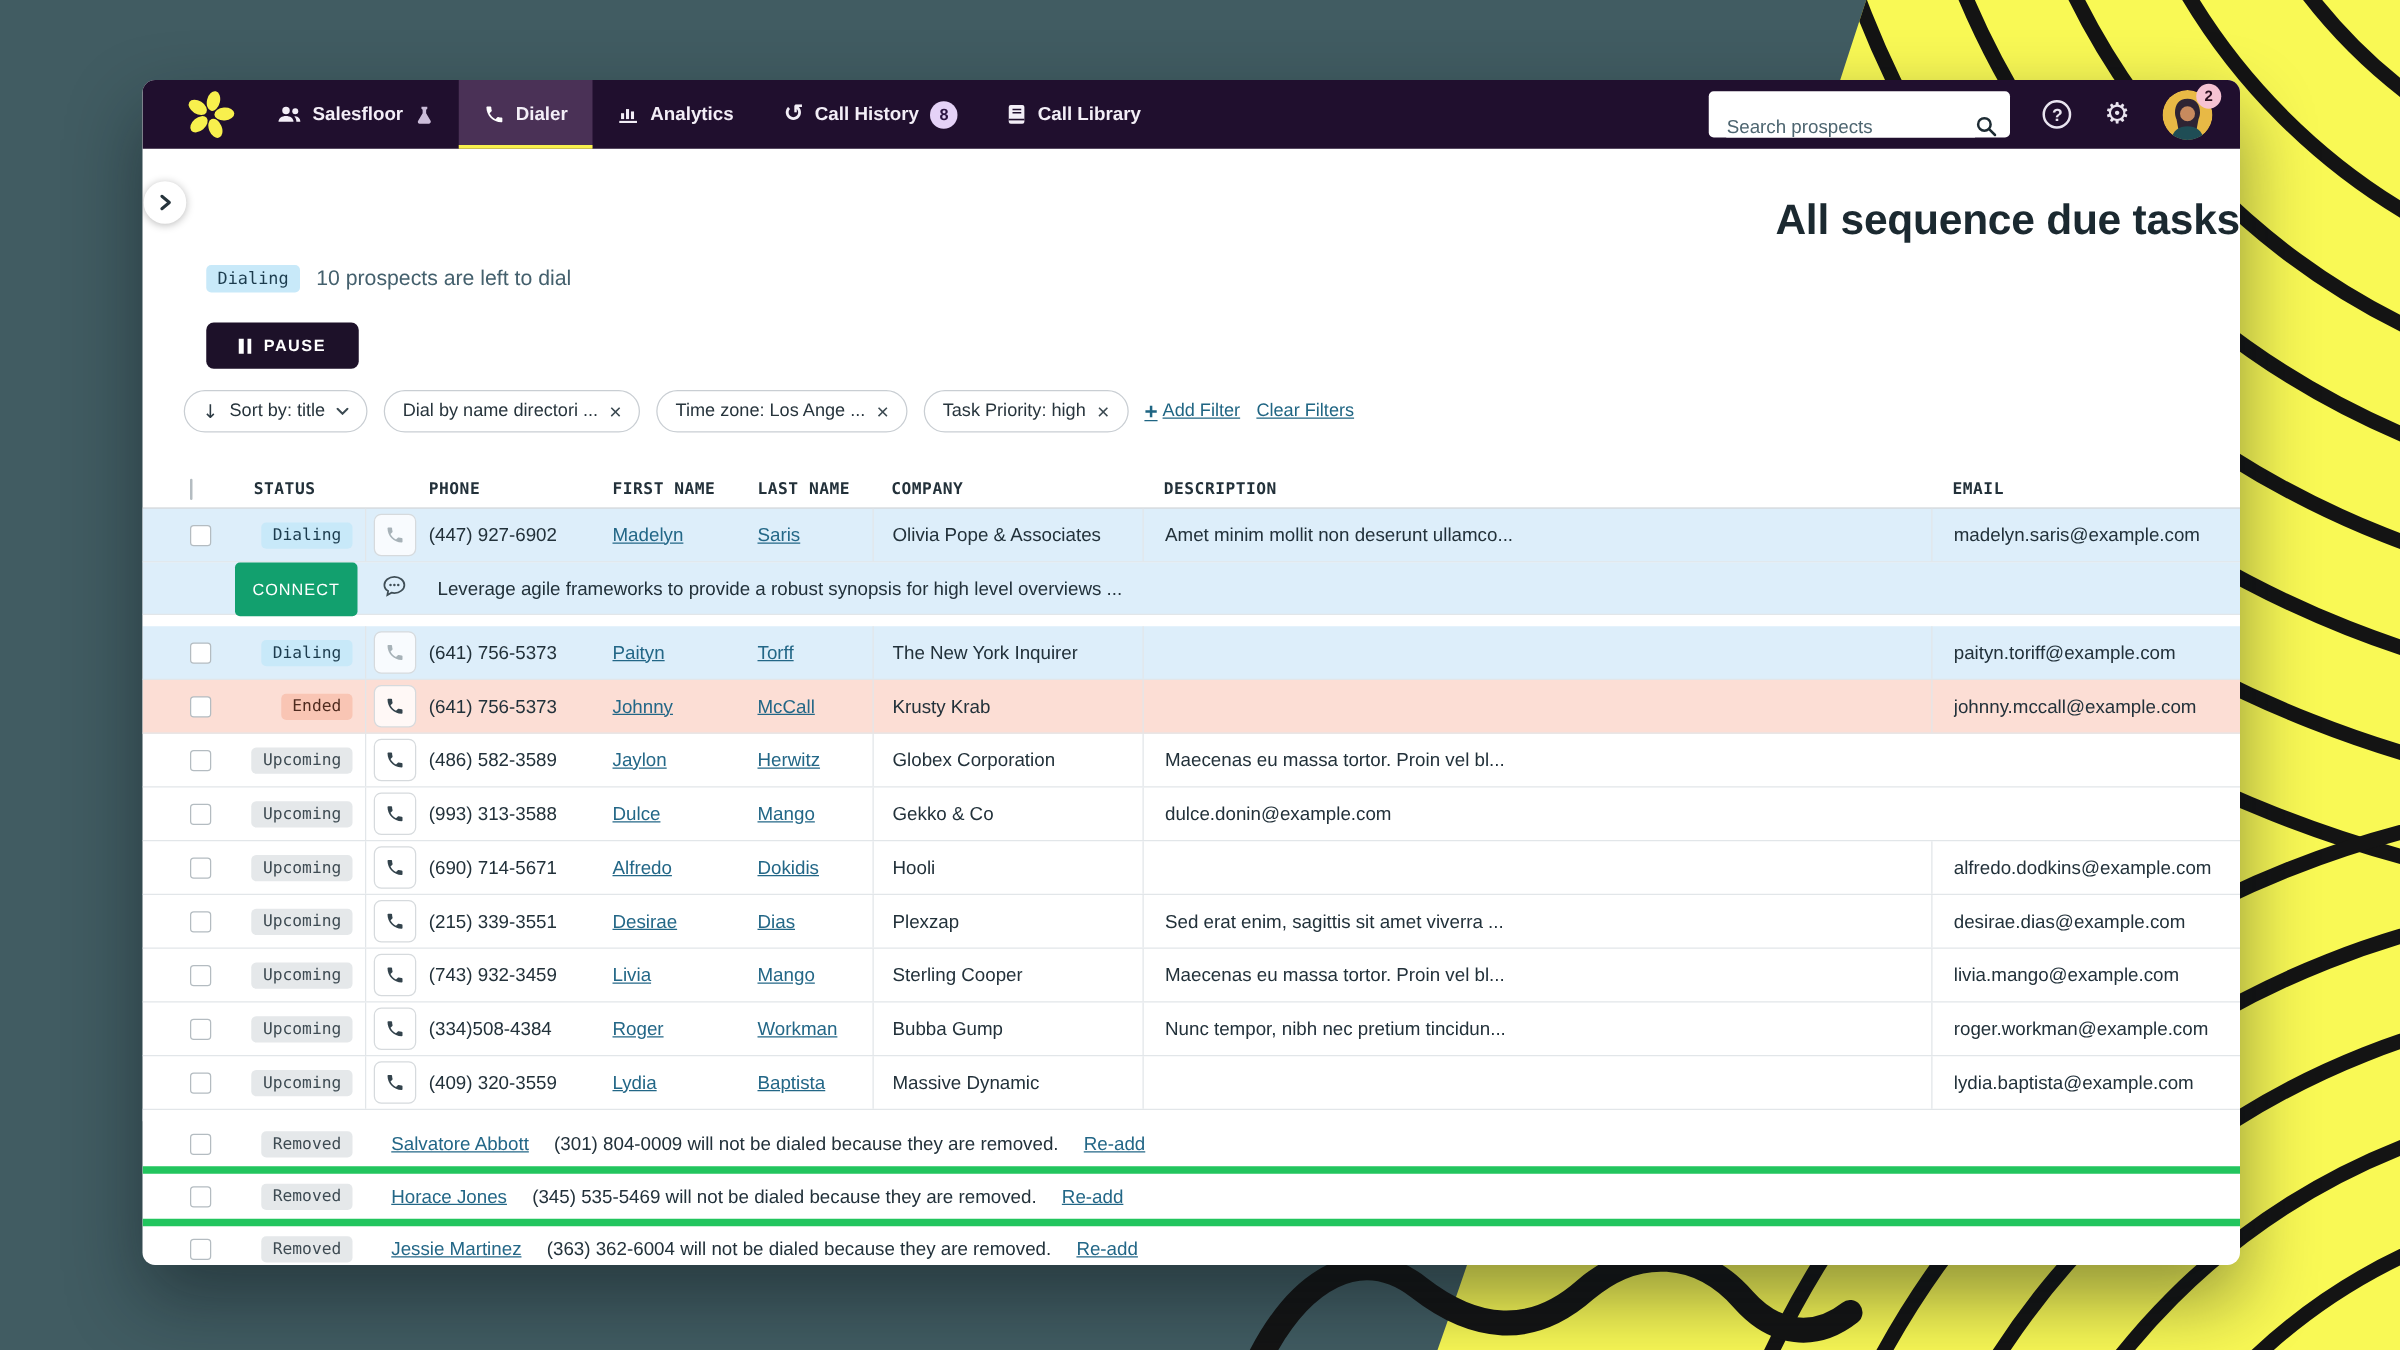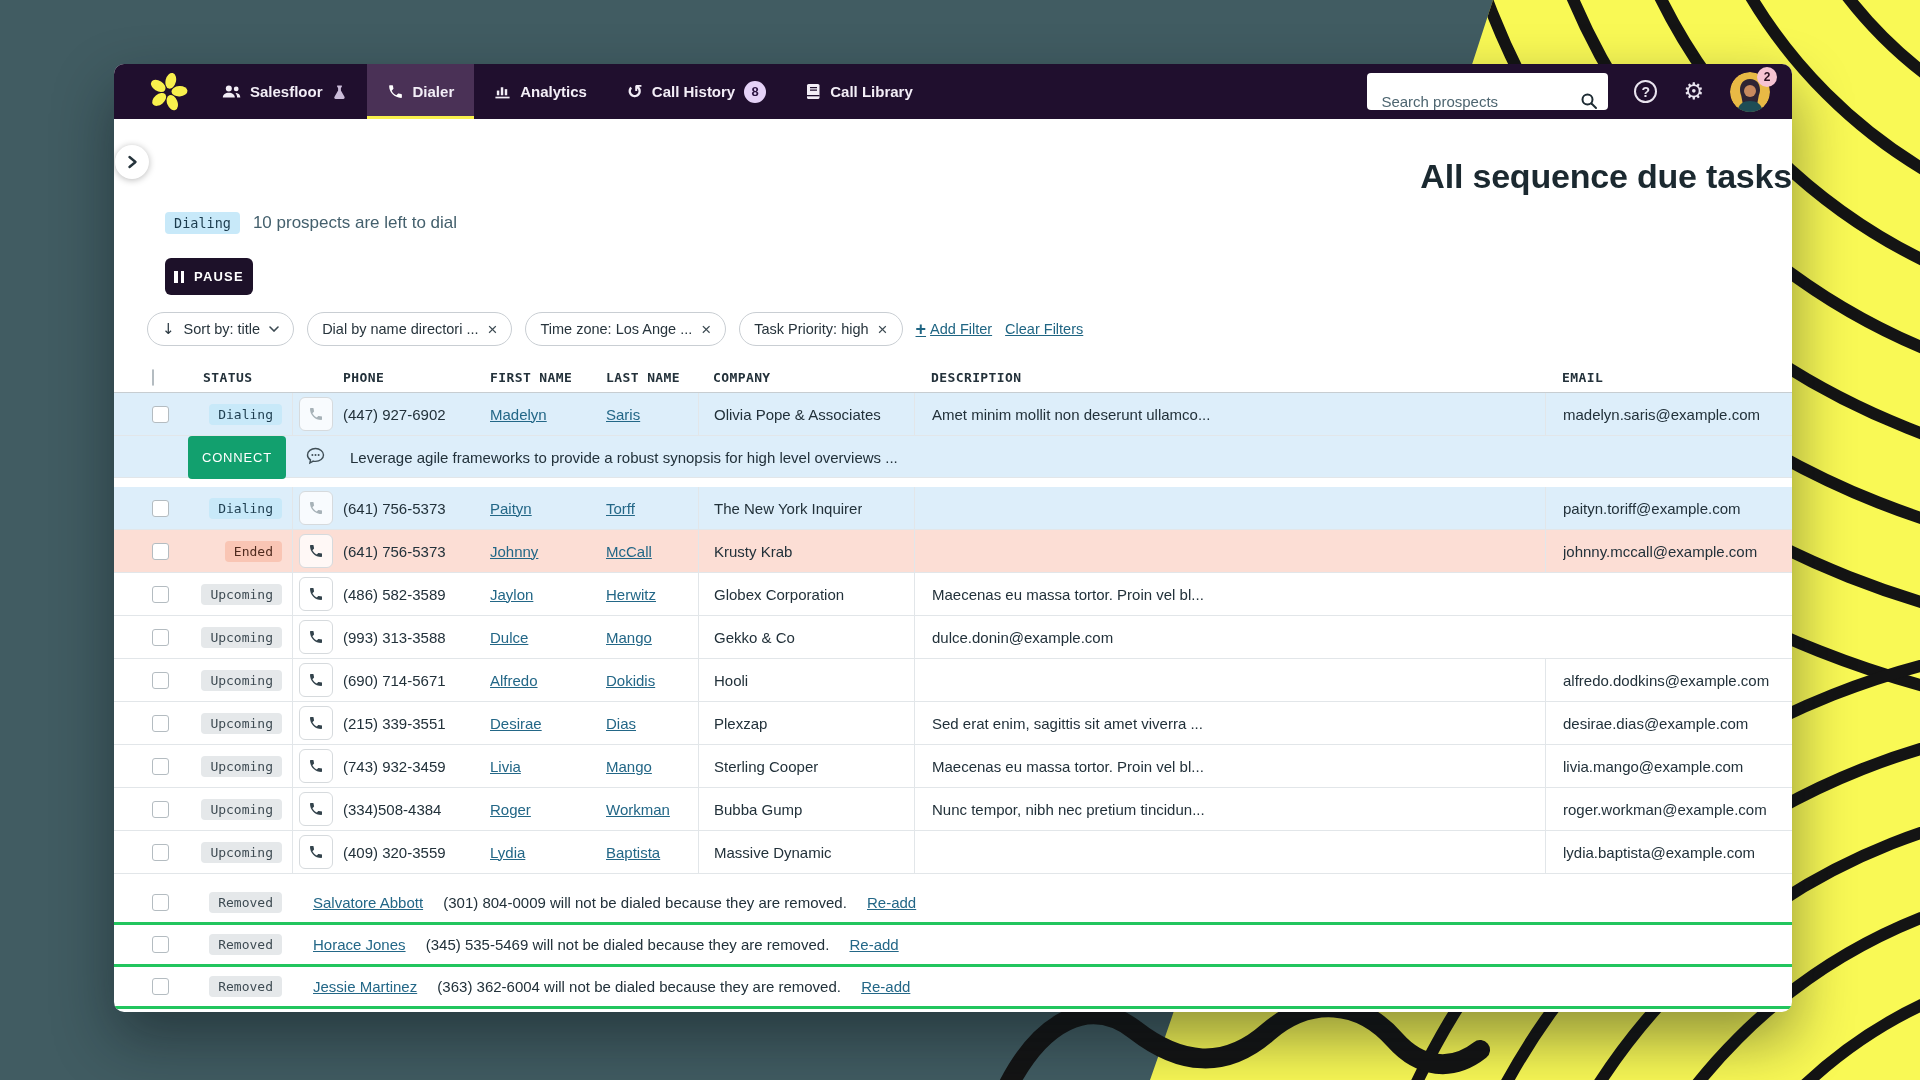--- a/index.html
+++ b/index.html
@@ -38,37 +38,37 @@
   
   .collapse-btn { position:absolute; left:1px; top:81px; width:34px; height:34px; border-radius:50%;
           background:#fff; box-shadow:0 1px 7px rgba(0,0,0,.28); display:flex; align-items:center;
           justify-content:center; z-index:4; cursor:pointer; border:none; }
   .content { position:relative; height:893px; }
   .title { margin:38px 0 0 51px; font-size:34px; font-weight:700; color:#1b2930; letter-spacing:-.2px;text-align:right; }
   .sub-row { display:flex; align-items:center; gap:13px; margin:15px 0 0 51px; height:24px; }
   .chip-dialing { font-family:"DejaVu Sans Mono",monospace; font-size:13.5px; background:#c8e9f9; color:#1c3c4e;
           padding:3px 9px; border-radius:4px; }
   .subtitle { font-size:17px; color:#44606d; }
-  .pause-btn { margin:23px 0 0 51px; height:37px; padding:0 9px; background:#1d1129; border:none; border-radius:6px;
+  .pause-btn { margin:23px 0 0 51px; height:37px; padding:0 26px; background:#1d1129; border:none; border-radius:6px;
           color:#fff; display:inline-flex; align-items:center; gap:10px; font-size:13px; font-weight:700;
           letter-spacing:1.2px; cursor:pointer; font-family:"Liberation Sans",sans-serif; }
   .pause-ic { display:flex; gap:3px; }
   .pause-ic i { display:block; width:3.5px; height:12px; background:#fff; }
 
   .filters { display:flex; align-items:center; gap:13px; margin:17px 0 0 33px; }
   .fchip { height:34px; border:1px solid #c9ced3; border-radius:17px; background:#fff; display:flex;
           align-items:center; gap:9px; padding:0 14px; font-size:14.5px; color:#27343c; cursor:pointer; white-space:nowrap; }
   .fchip .x { font-size:17px; color:#3c4a52; line-height:1; cursor:pointer; }
   .sort-arrow { font-family:"DejaVu Sans",sans-serif; font-size:15px; color:#2c3a43; }
   .flink { color:#1f6583; font-size:14.5px; font-weight:500; text-decoration:underline; display:flex;
           align-items:center; gap:4px; cursor:pointer; }
   .flink .plus { font-size:18px; font-weight:700; text-decoration:none; }
 
   
-  .table { margin-top:16px; }
+  .table { margin-top:30px; }
   .t-head { display:grid; grid-template-columns:38px 107px 182px 116px 108px 216px 1fr 247px;
           padding-left:33px; height:31px; align-items:center; border-bottom:1px solid #c7cdd1;
           font-family:"DejaVu Sans Mono",monospace; font-size:13px; font-weight:700; letter-spacing:.4px; color:#23313a; }
   .h-status{padding-left:18px;} .h-phone{padding-left:51px;} .h-first{padding-left:16px;}
   .h-last{padding-left:16px;} .h-company{padding-left:15px;} .h-desc{padding-left:17px;} .h-email{padding-left:17px;}
 
   .t-row { display:grid; grid-template-columns:38px 107px 46px 136px 116px 108px 216px 1fr 247px;
           padding-left:33px; height:43px; border-bottom:1px solid #e2e6e9; font-size:15px; color:#22313a; }
   .t-row > div { display:flex; align-items:center; min-width:0; }
   .bl { border-left:1px solid #e2e6e9; }
@@ -98,21 +98,21 @@
           align-items:center; background:#ddeefa; border-bottom:1px solid #e2e6e9; }
   .connect-btn { margin-left:3px; height:43px; padding:0 14px; background:#12a06e; color:#fff; border:none;
           border-radius:4px; font-size:13px; font-weight:400; letter-spacing:.8px; cursor:pointer;
           width:max-content; font-family:"Liberation Sans",sans-serif; }
   .bubble-cell { display:flex; justify-content:center; }
   .connect-msg { font-size:15px; color:#22313a; padding-left:12px; white-space:nowrap; overflow:hidden; }
 
   .gap { height:9px; background:#fff; }
 
   .removed-row { display:grid; grid-template-columns:38px 107px 1fr; padding-left:33px; height:42px;
-          align-items:center; border-bottom:3px solid #22c55e; font-size:15px; color:#22313a; }
+          align-items:center; border-bottom:6px solid #22c55e; font-size:15px; color:#22313a; }
   .removed-row > div { display:flex; align-items:center; }
   .removed-row .cell-status { justify-content:flex-end; padding-right:10px; }
   .removed-text { padding-left:21px; gap:16px; white-space:nowrap; overflow:hidden; }
 </style>
 </head>
 <body>
 
 <div class="stage">
 
   <svg class="bg-svg" width="1920" height="1080" viewBox="0 0 1920 1080">

